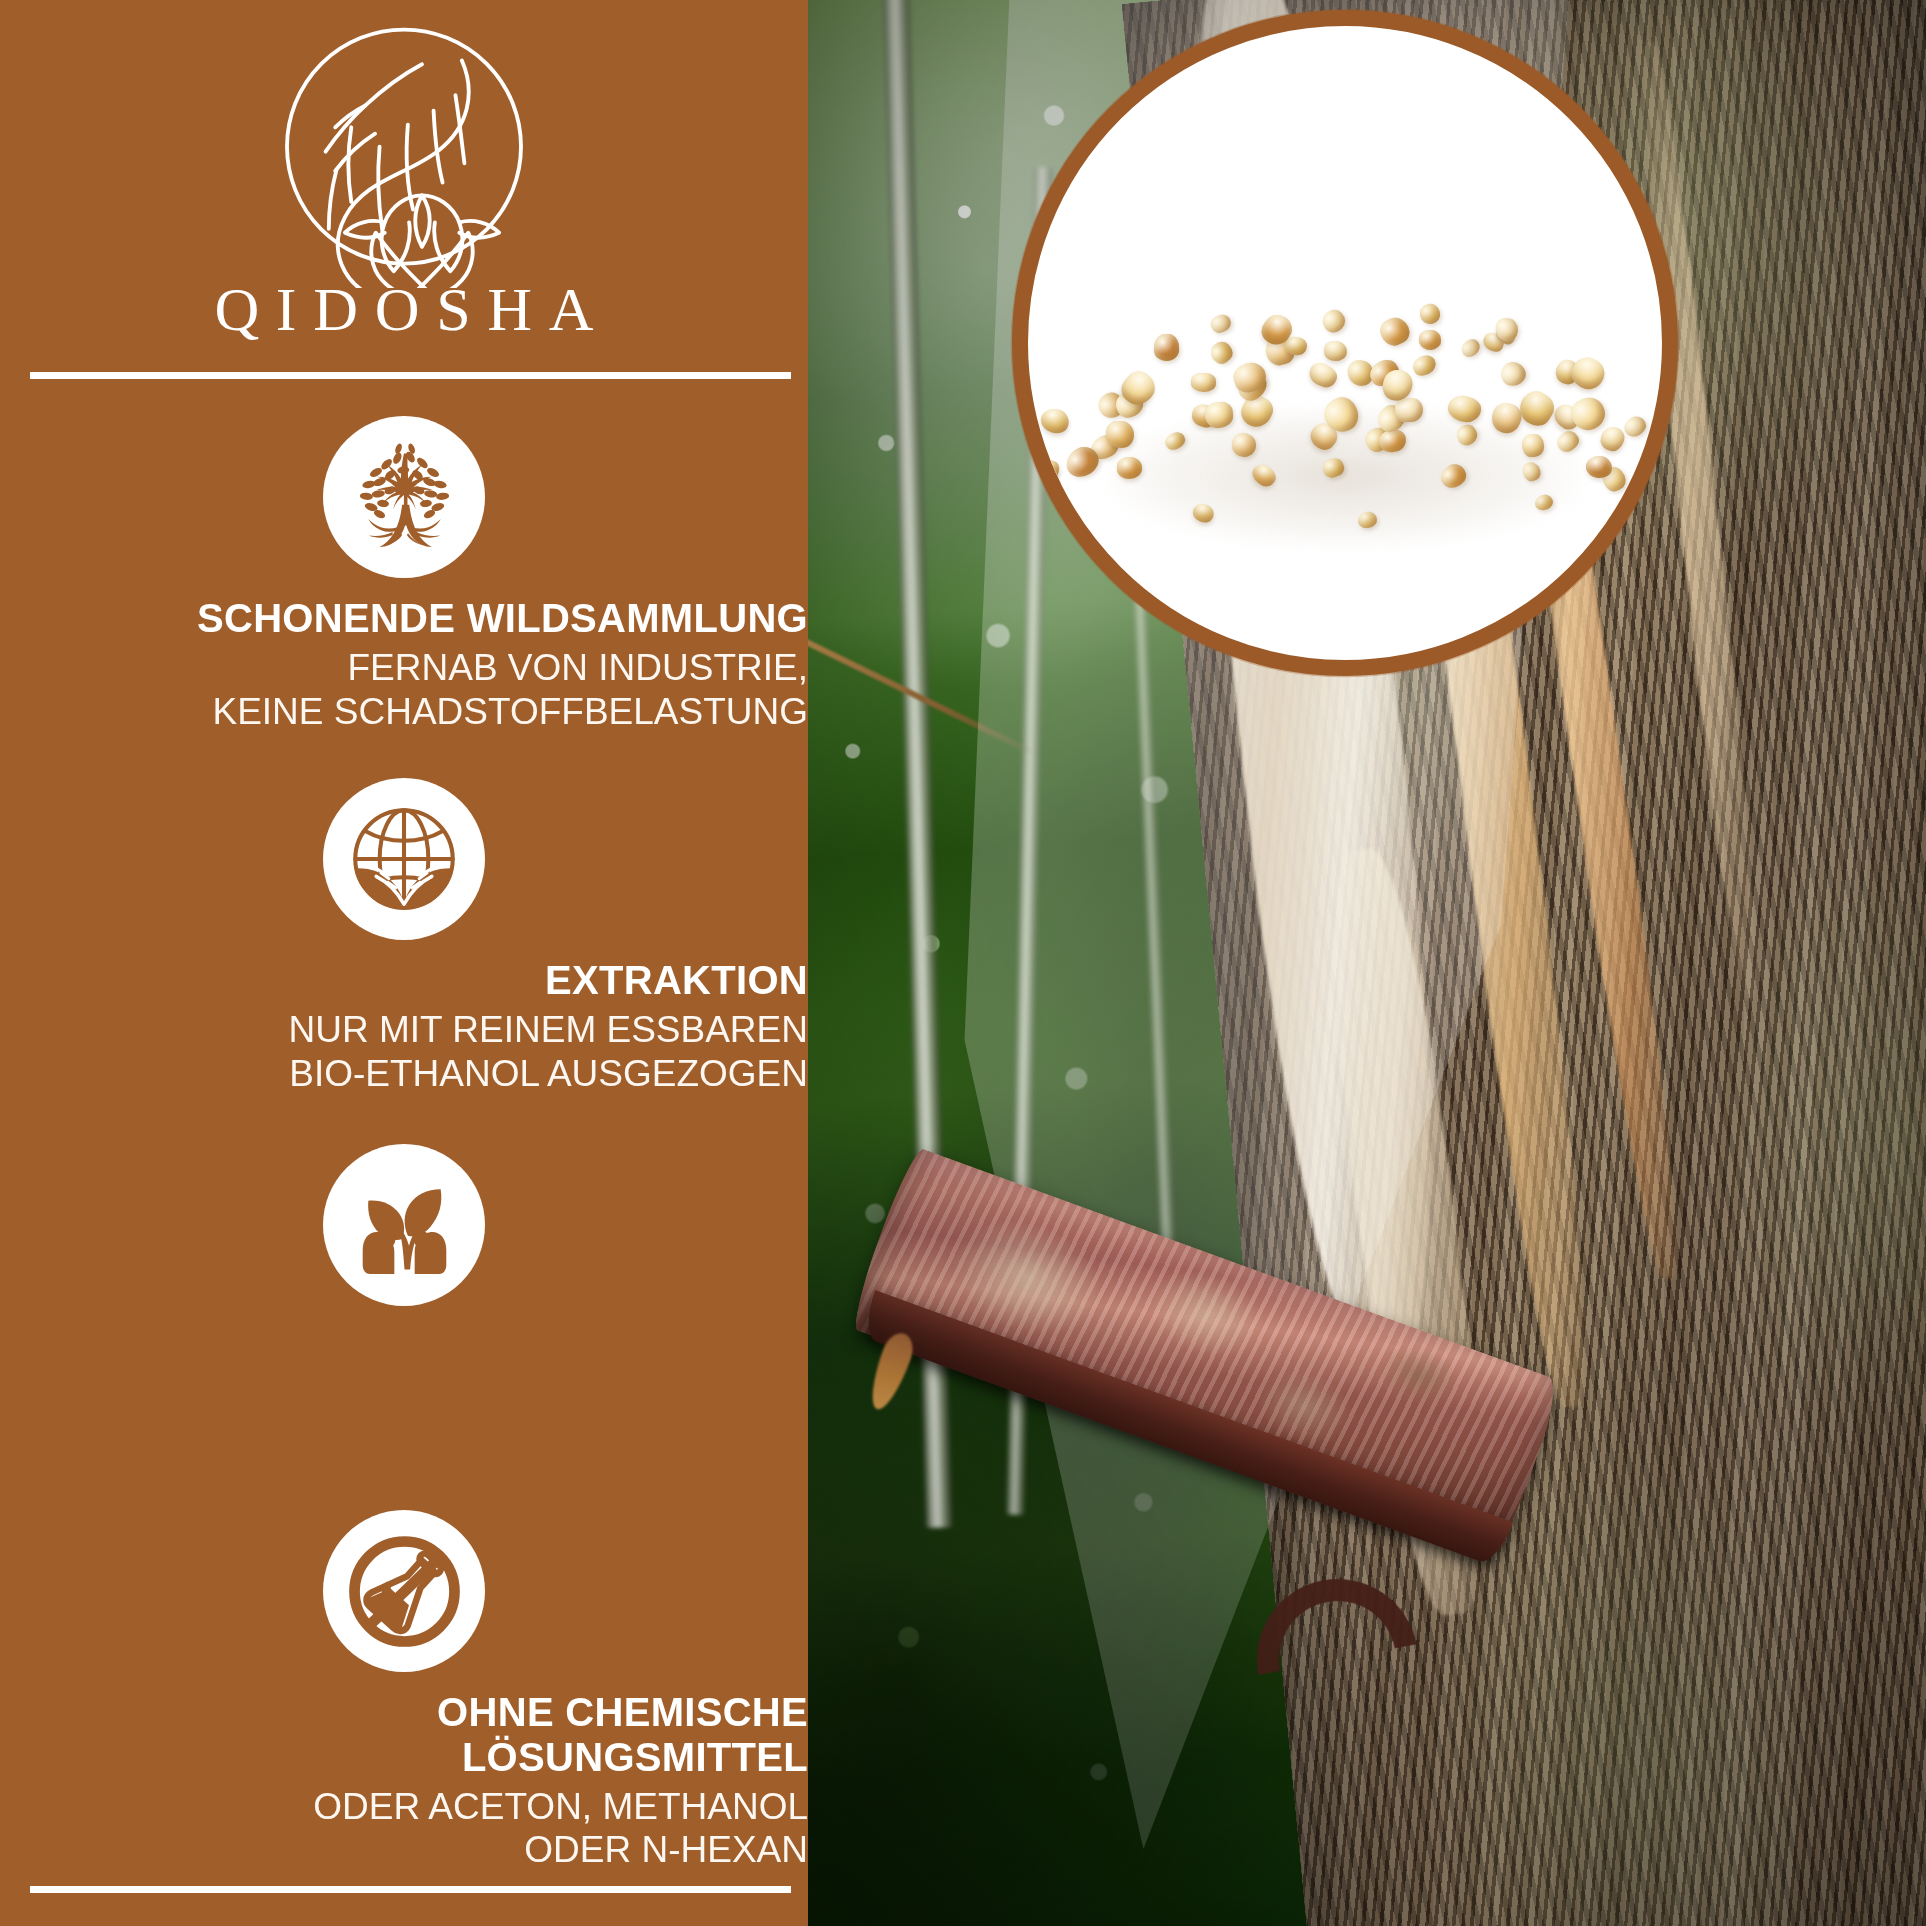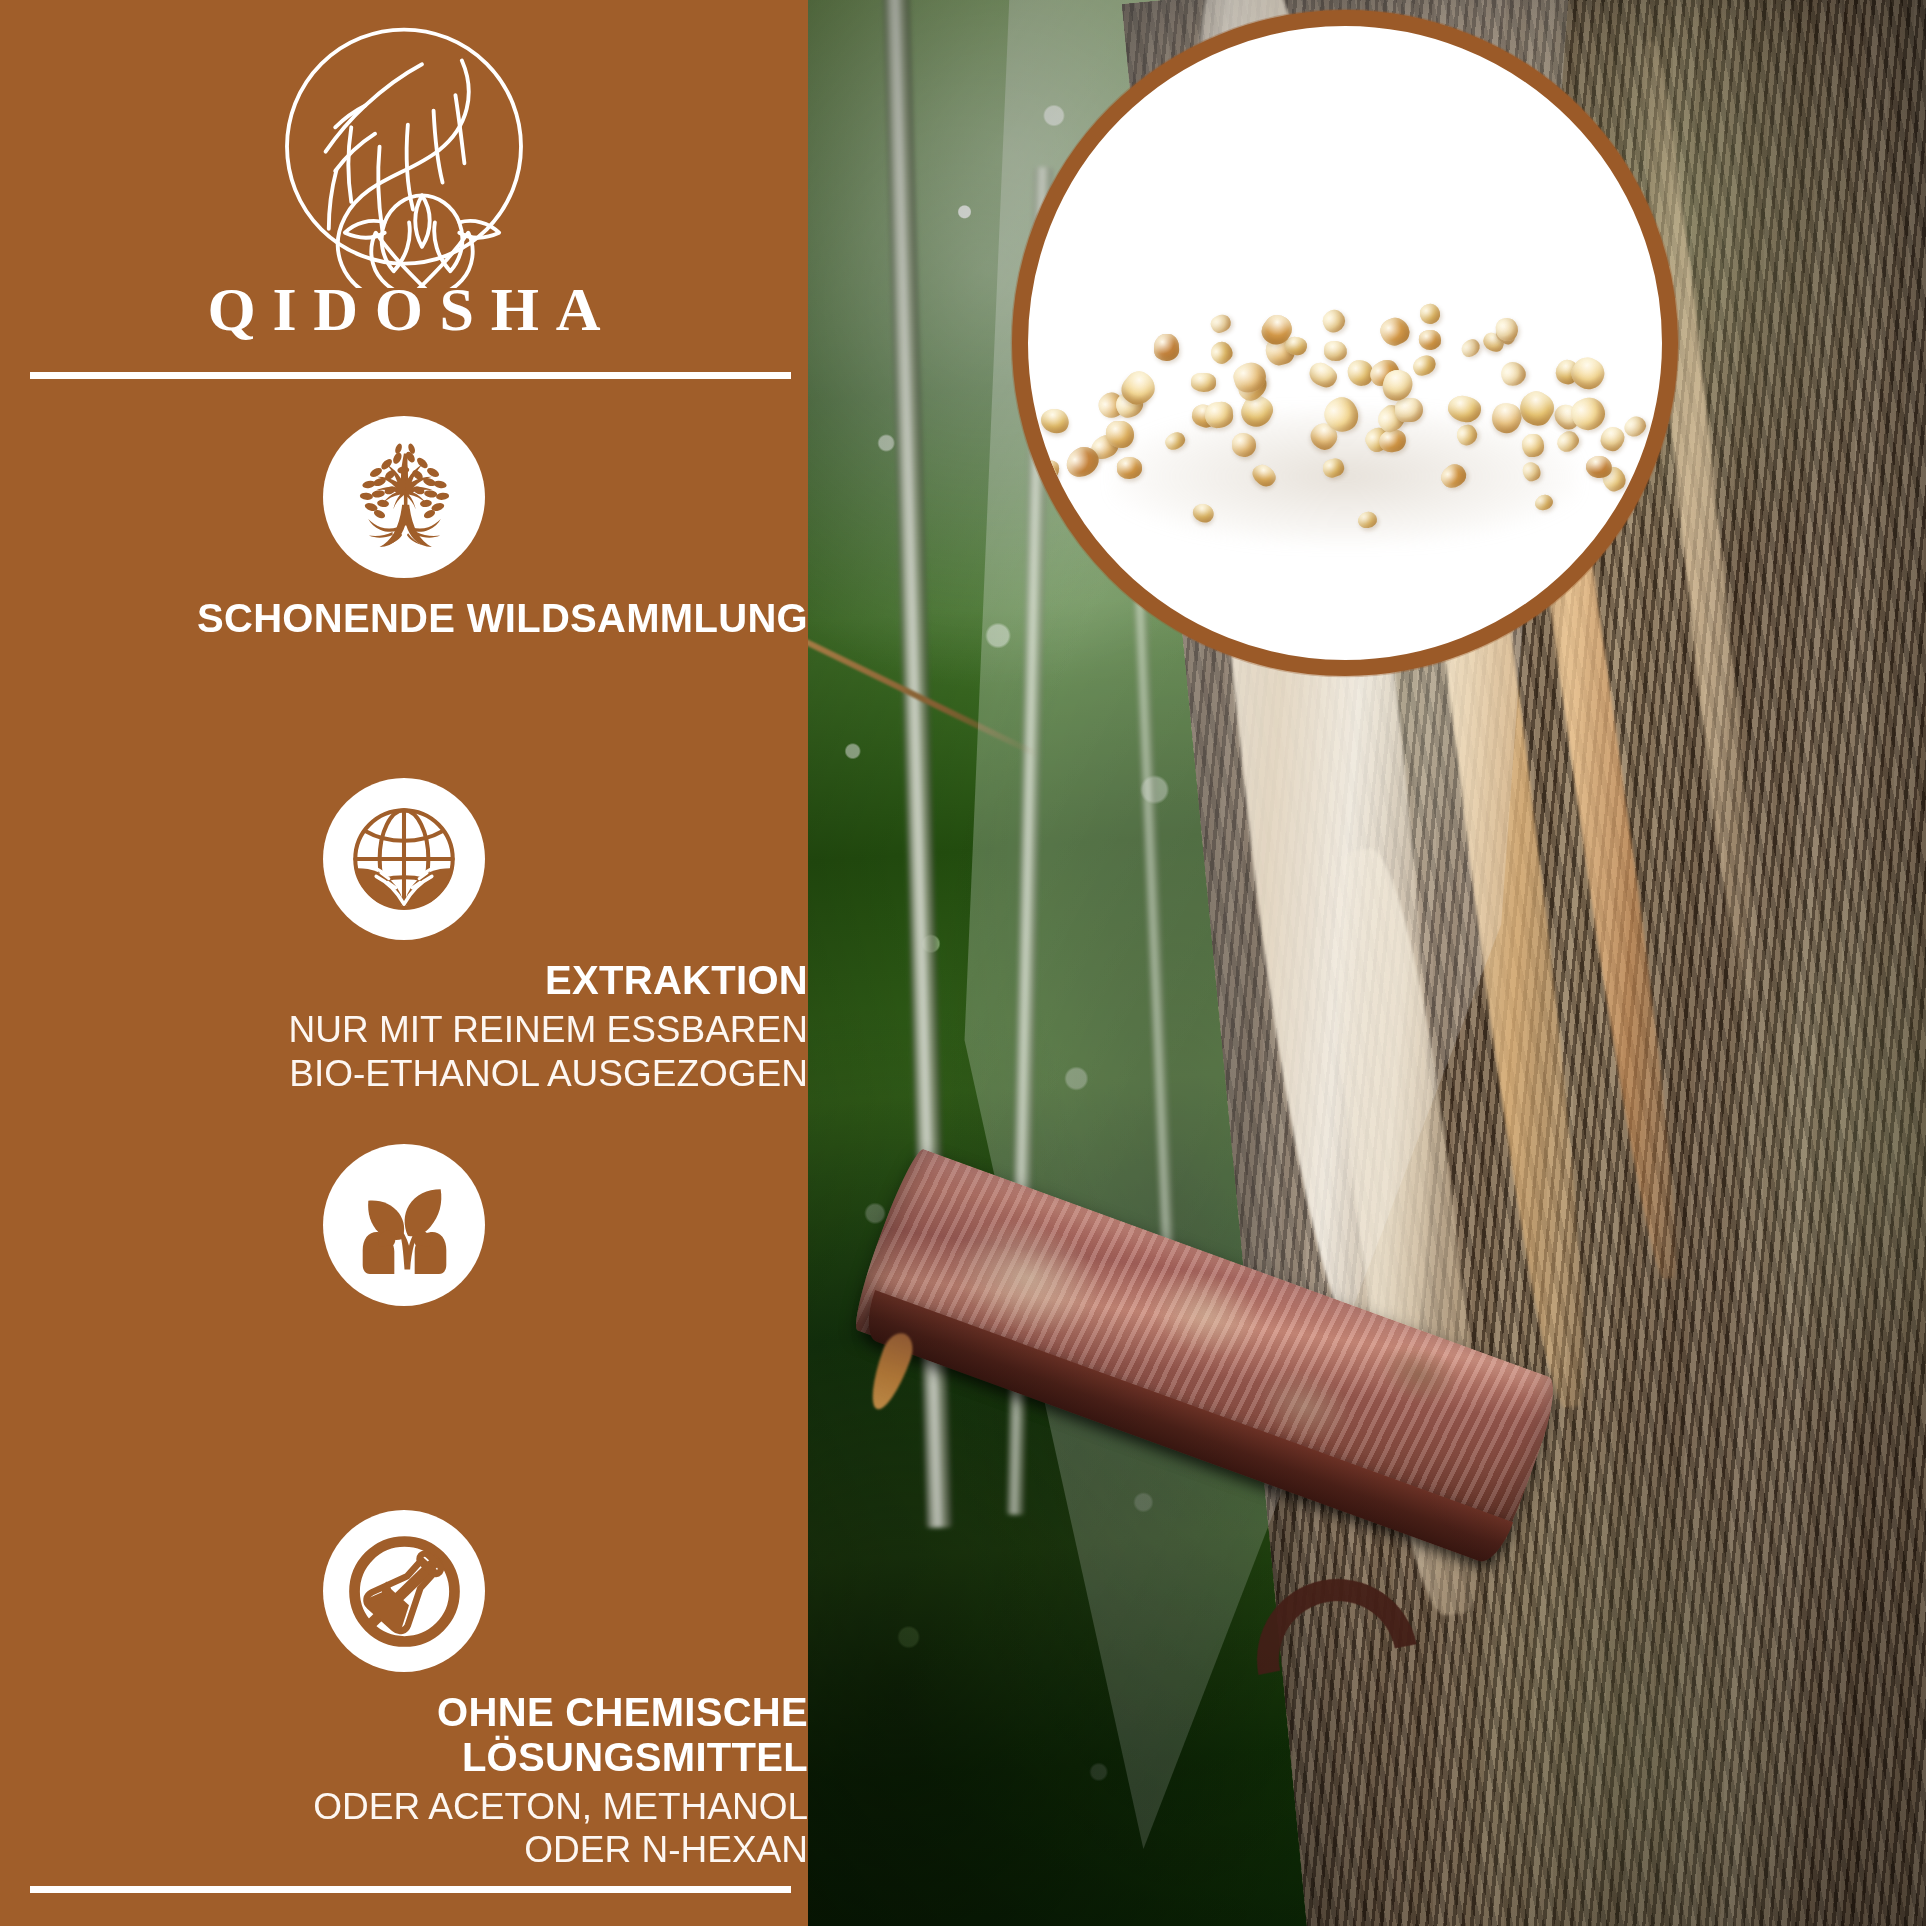--- a/index.html
+++ b/index.html
@@ -31,21 +31,21 @@
     width:270px; height:270px;
   }
   .logo-mark svg { width:100%; height:100%; display:block; }
 
   
   .brand-name {
     position:absolute;
     top:277px; left:0; width:100%;
     text-align:center;
     font-family:"Liberation Serif", serif;
-    font-weight:700;
+    font-weight:400;
     font-size:62px;
     letter-spacing:16.7px;
     text-indent:16.7px;
     color:#ffffff;
     line-height:1.05;
   }
 
   .divider {
     position:absolute;
     left:29.5px; width:761px;
@@ -420,20 +420,22 @@
             <ellipse cx="136" cy="110" rx="10" ry="6" transform="rotate(-6 136 110)"></ellipse>
             <ellipse cx="156" cy="116" rx="11" ry="6" transform="rotate(-18 156 116)"></ellipse>
             <ellipse cx="58" cy="128" rx="10" ry="6" transform="rotate(26 58 128)"></ellipse>
             <ellipse cx="142" cy="128" rx="10" ry="6" transform="rotate(-26 142 128)"></ellipse>
             <ellipse cx="90" cy="18" rx="9" ry="5" transform="rotate(-70 90 18)"></ellipse>
             <ellipse cx="112" cy="18" rx="9" ry="5" transform="rotate(70 112 18)"></ellipse>
           </g>
         </svg>
       </div>
       <div class="feature-title">SCHONENDE WILDSAMMLUNG</div>
+      <div class="feature-sub">FERNAB VON INDUSTRIE,
+KEINE SCHADSTOFFBELASTUNG</div>
     </div>
 
     <div class="feature f2">
       <div class="feature-icon">
         <svg width="116" height="116" viewBox="0 0 200 200" fill="none" stroke="#a05e2a" stroke-width="7" stroke-linecap="round" stroke-linejoin="round">
           <circle cx="100" cy="100" r="84"></circle>
           <ellipse cx="100" cy="100" rx="42" ry="84"></ellipse>
           <line x1="16" y1="100" x2="184" y2="100"></line>
           <path d="M34 52c38 22 94 22 132 0M34 148c38-22 94-22 132 0"></path>
           <line x1="100" y1="16" x2="100" y2="184"></line>

